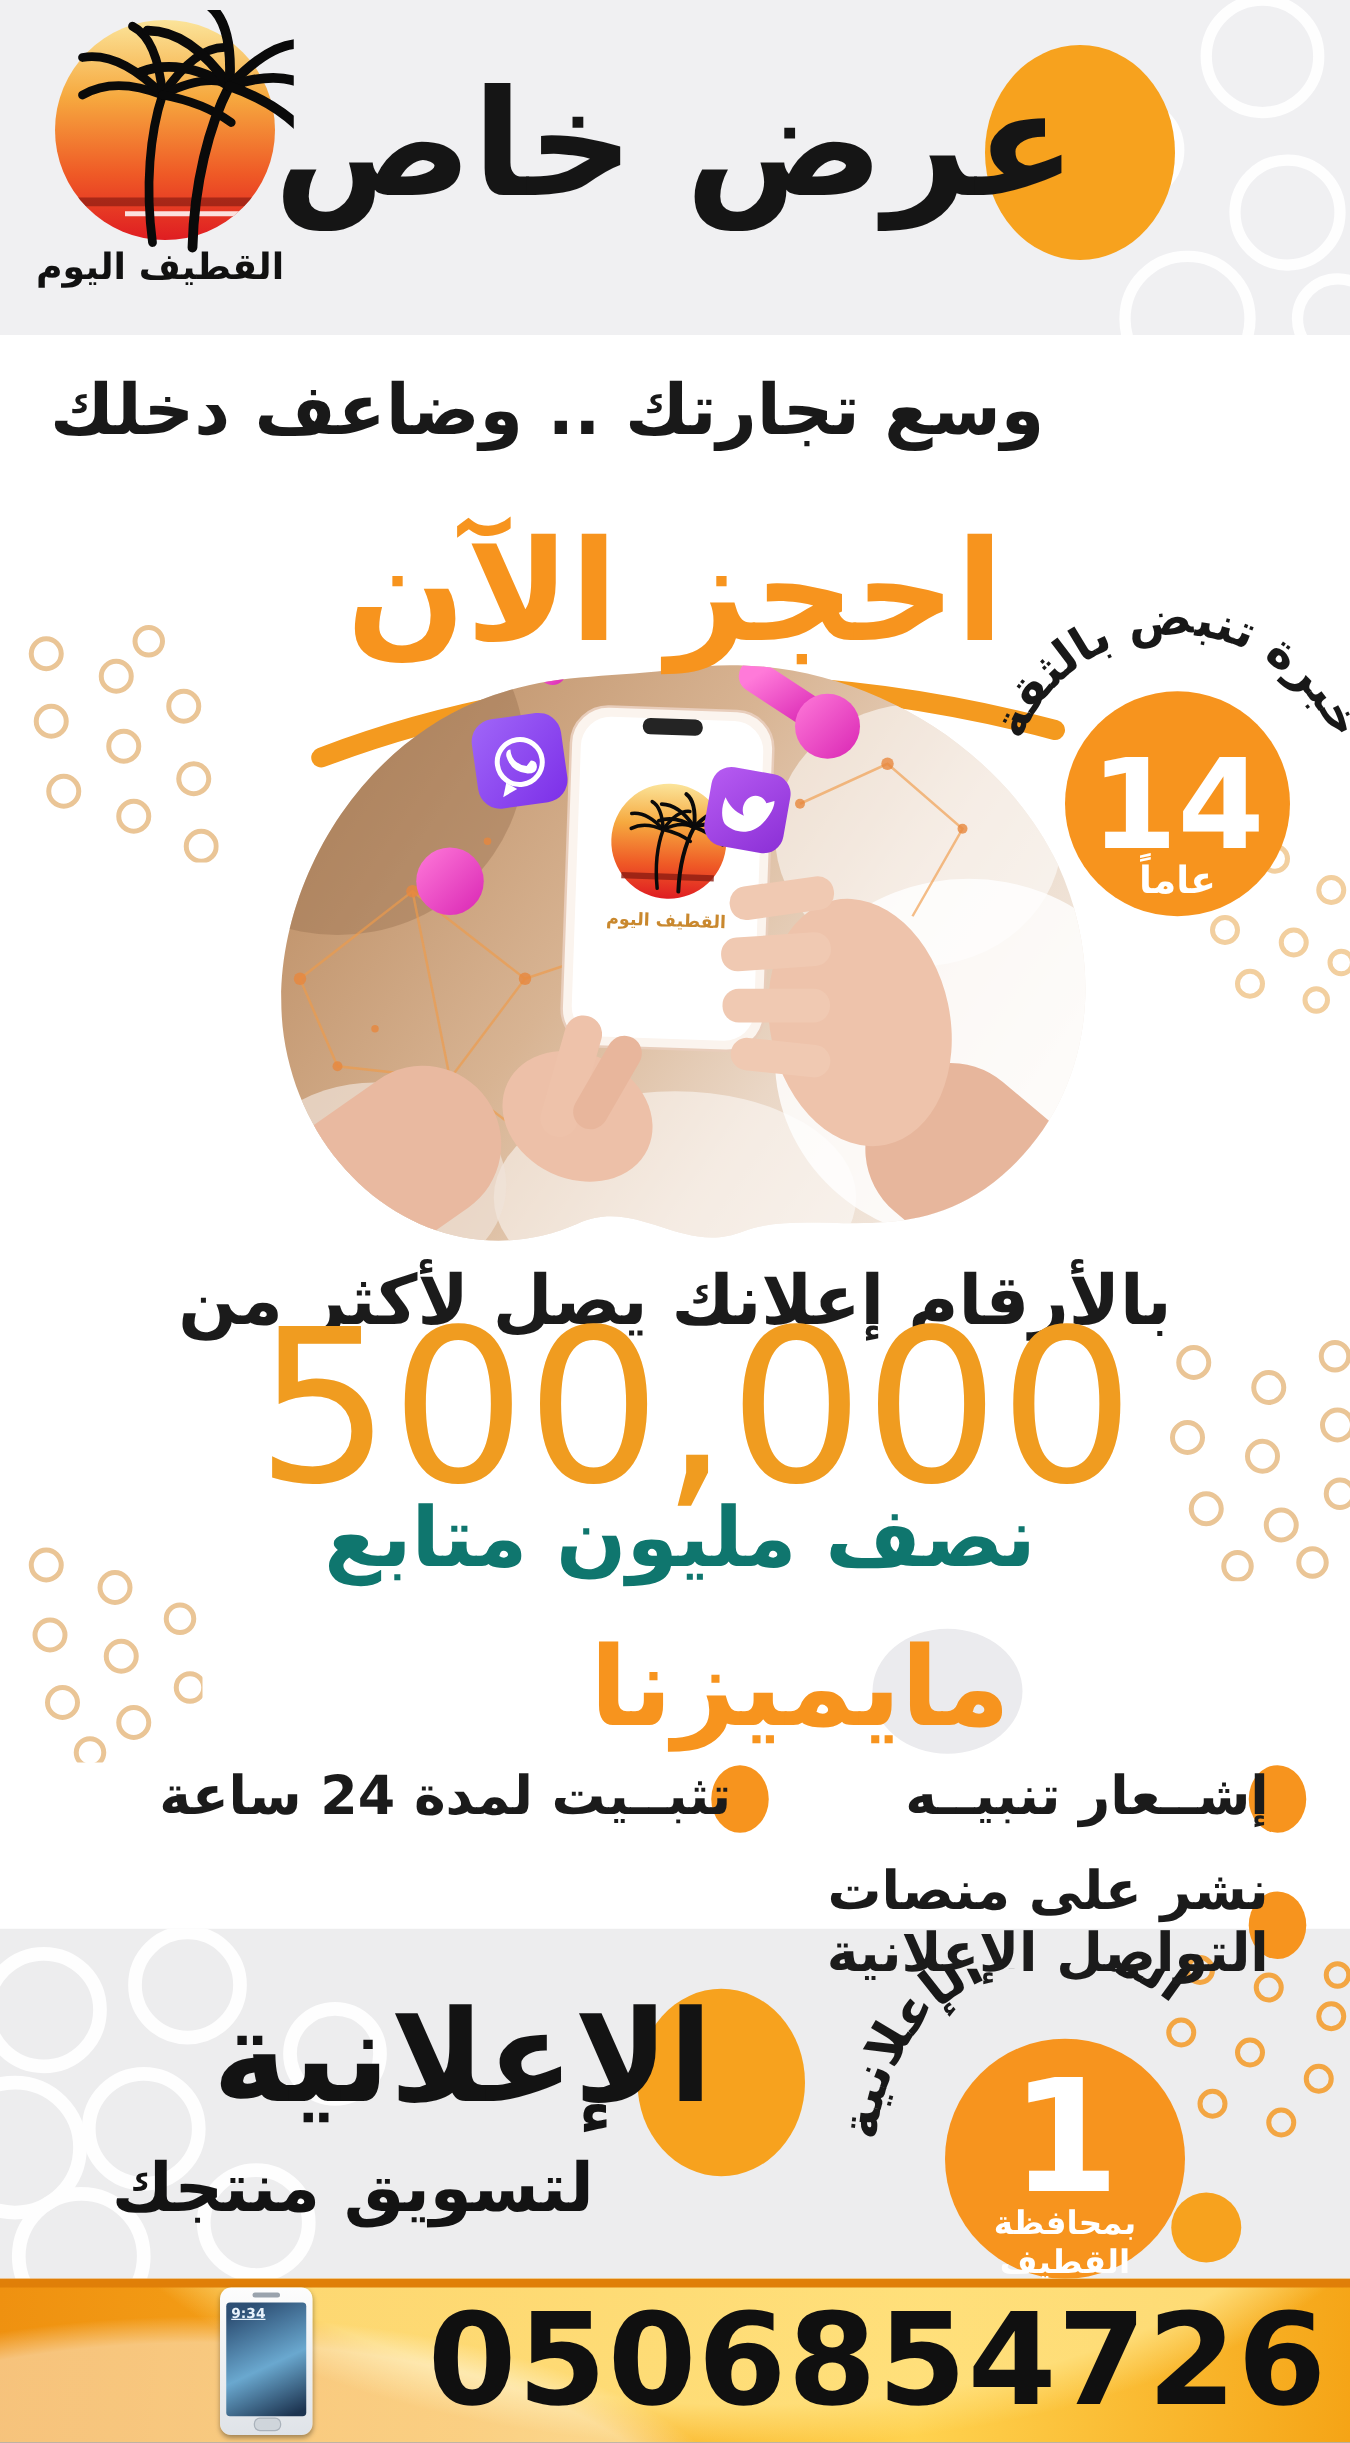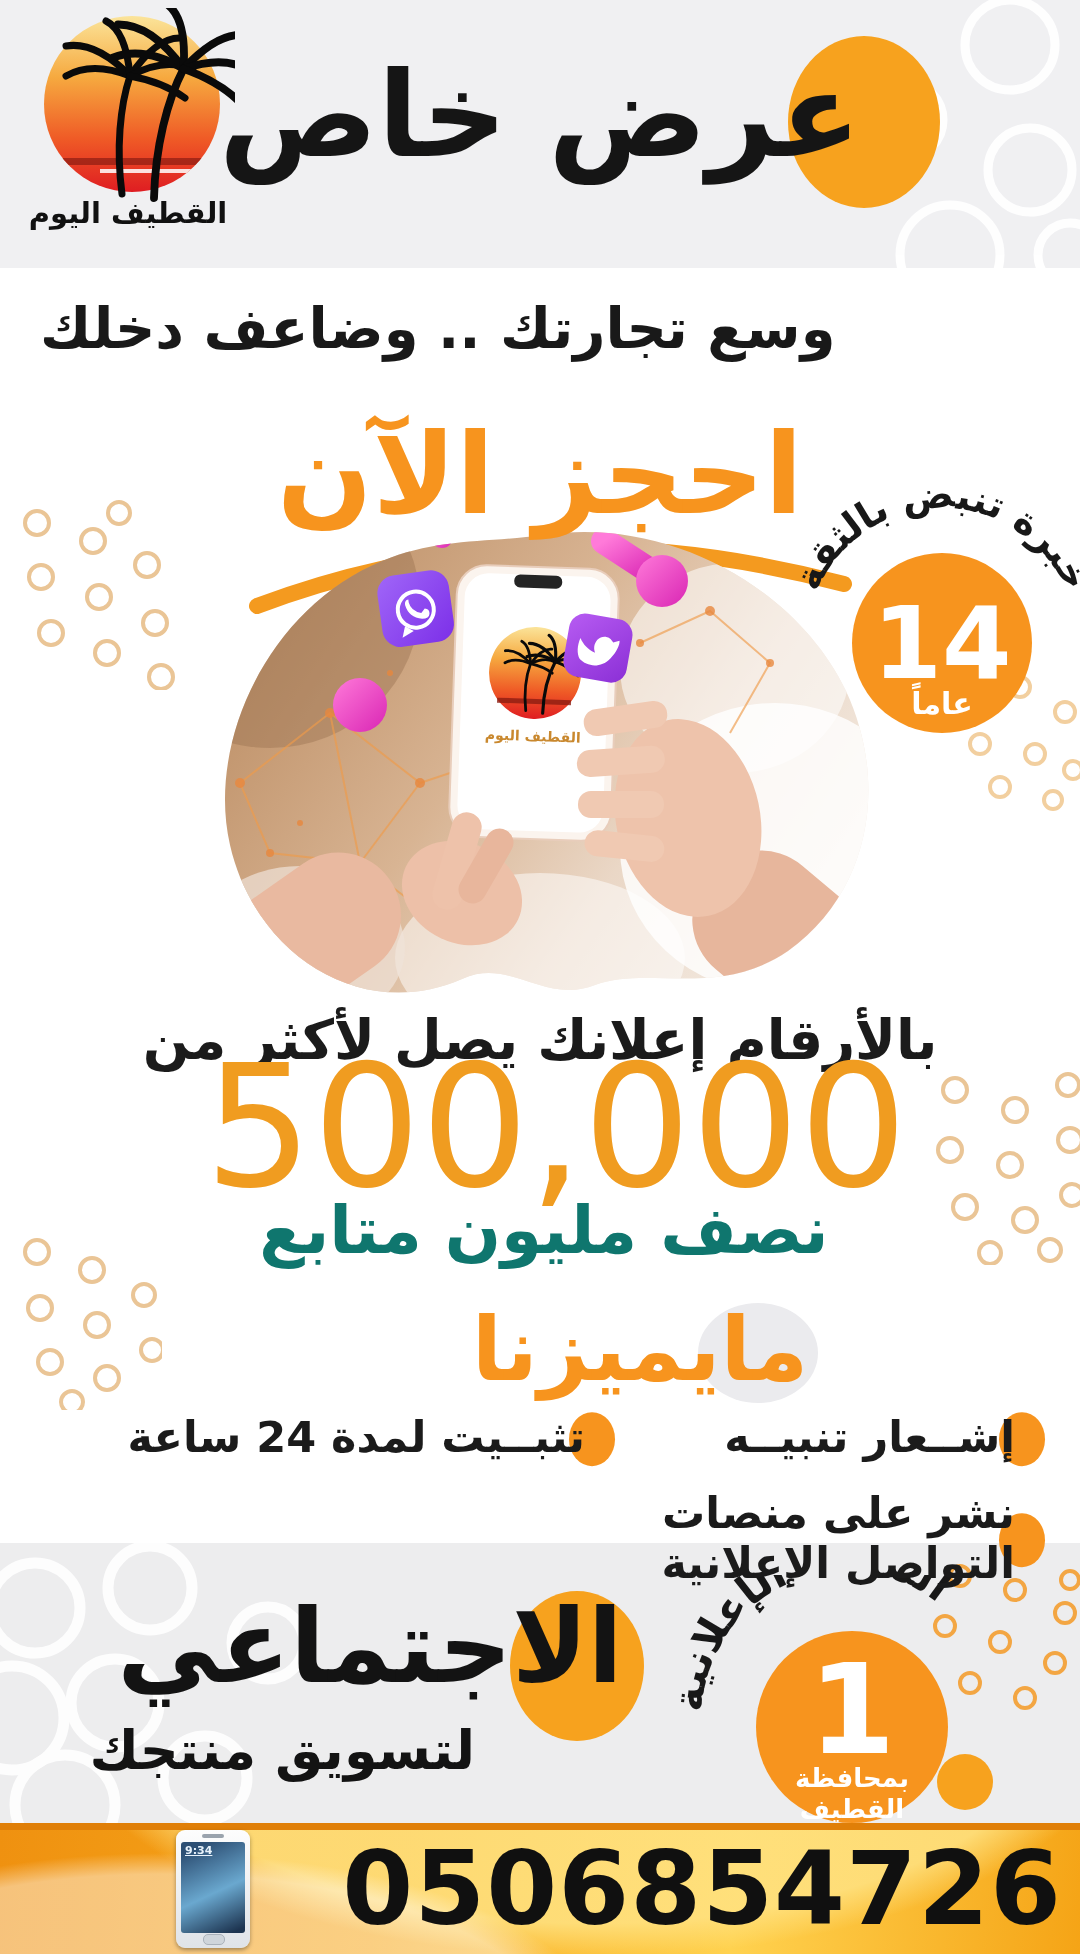--- a/index.html
+++ b/index.html
@@ -340,21 +340,21 @@
         <circle cx="35" cy="65" r="45"></circle>
           <circle cx="150" cy="45" r="42"></circle>
           <circle cx="12" cy="175" r="52"></circle>
         <circle cx="115" cy="160" r="44"></circle>
           <circle cx="65" cy="262" r="50"></circle>
           <circle cx="205" cy="235" r="42"></circle>
         <circle cx="268" cy="100" r="36"></circle>
       </g>
     </svg>
     <div class="ready-ellipse"></div>
-    <div class="ready-title">الاجتماعي</div>
+    <div class="ready-title">الإعلانية</div>
     <div class="ready-subtitle">لتسويق منتجك</div>
 
     <svg class="abs" style="left:920px;top:15px" width="160" height="165" viewBox="0 0 160 165">
       <g fill="none" stroke="#f3a643" stroke-width="4">
         <circle cx="40" cy="18" r="10"></circle>
           <circle cx="95" cy="32" r="10"></circle>
           <circle cx="145" cy="55" r="10"></circle>
         <circle cx="25" cy="68" r="10"></circle>
           <circle cx="80" cy="84" r="10"></circle>
           <circle cx="135" cy="105" r="10"></circle>

